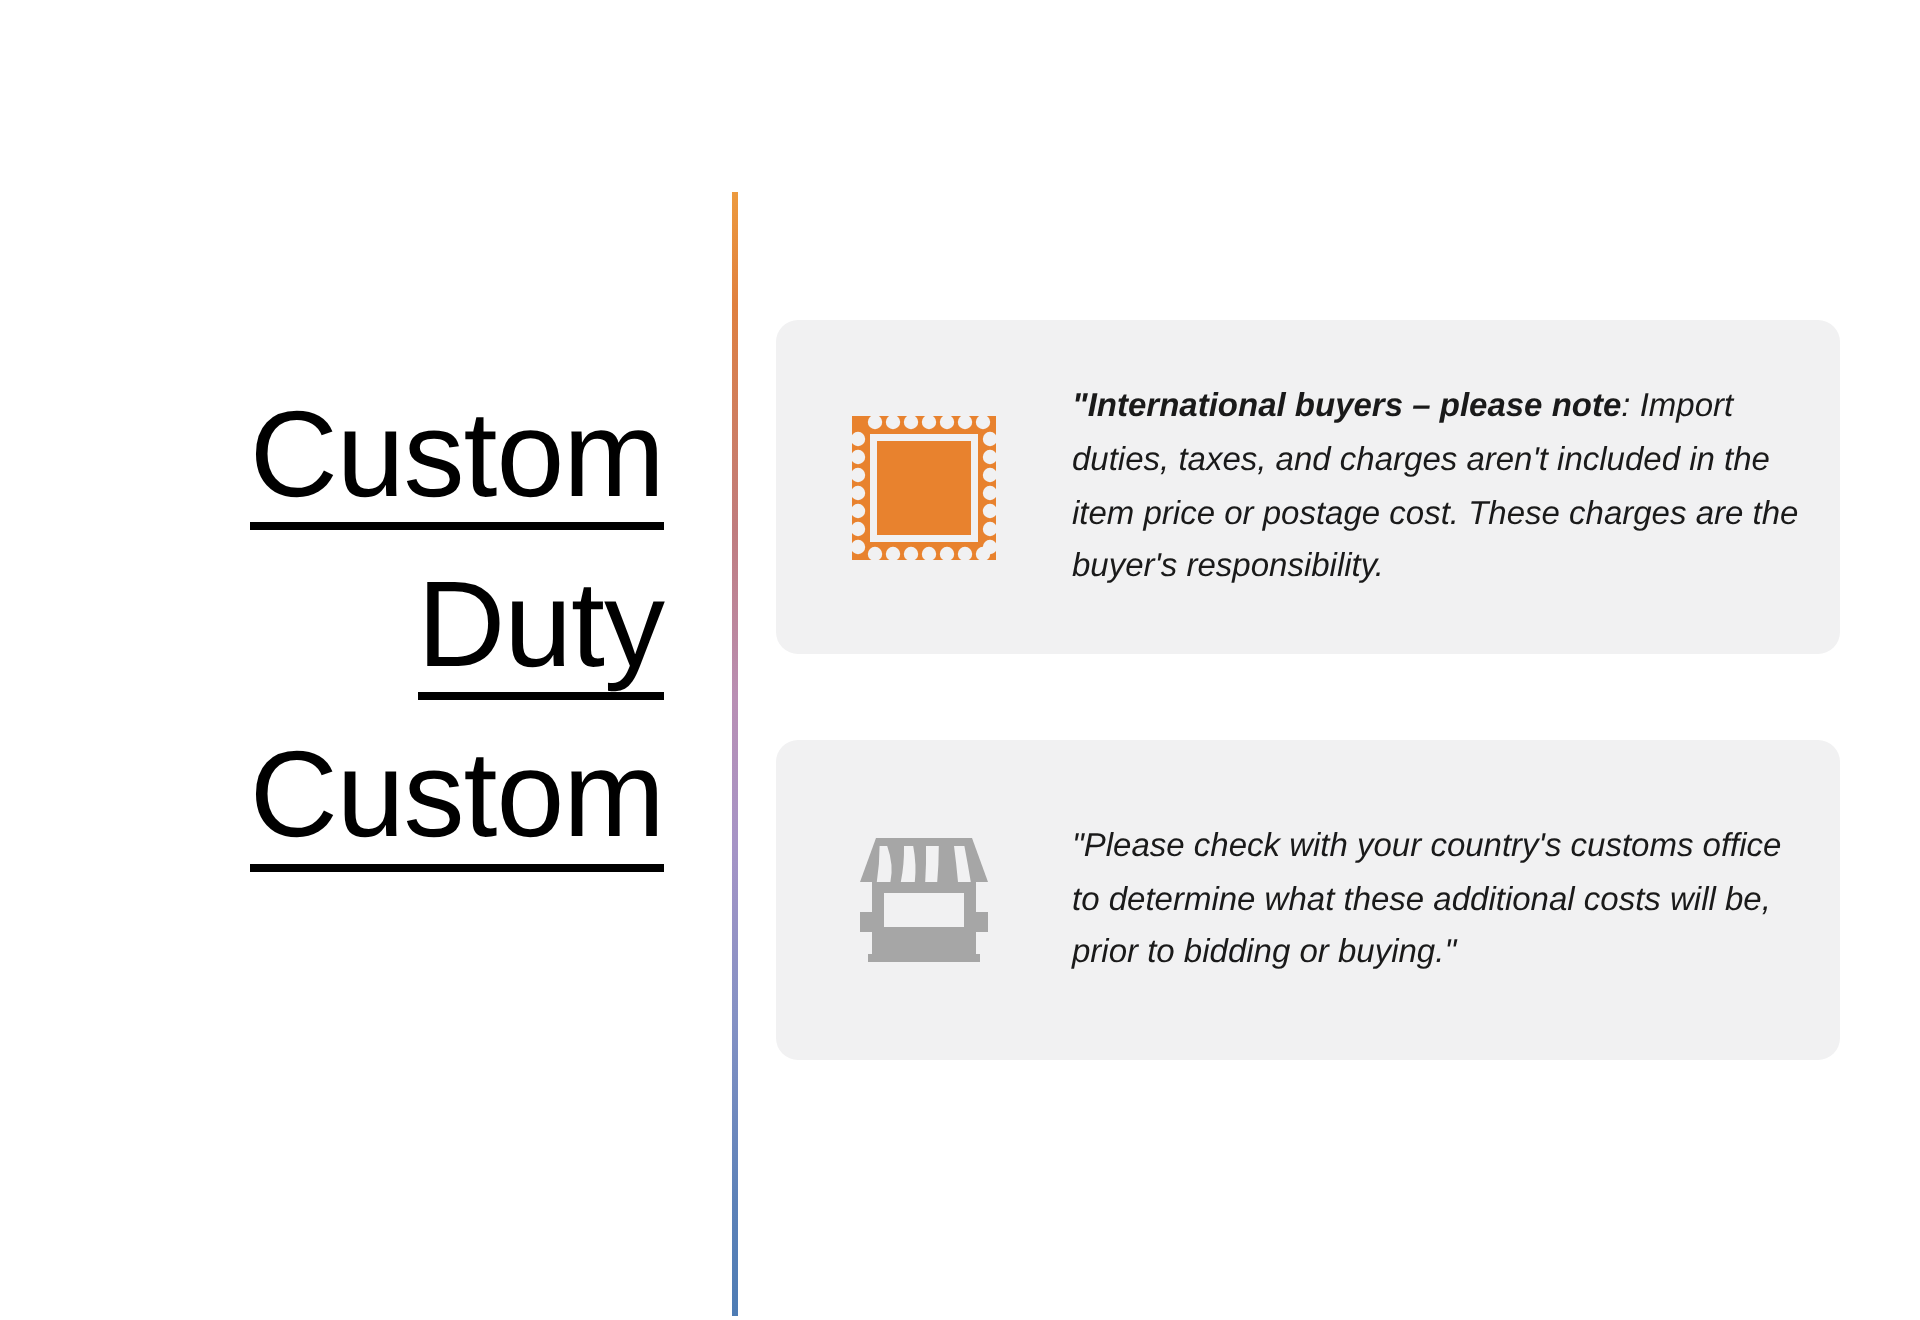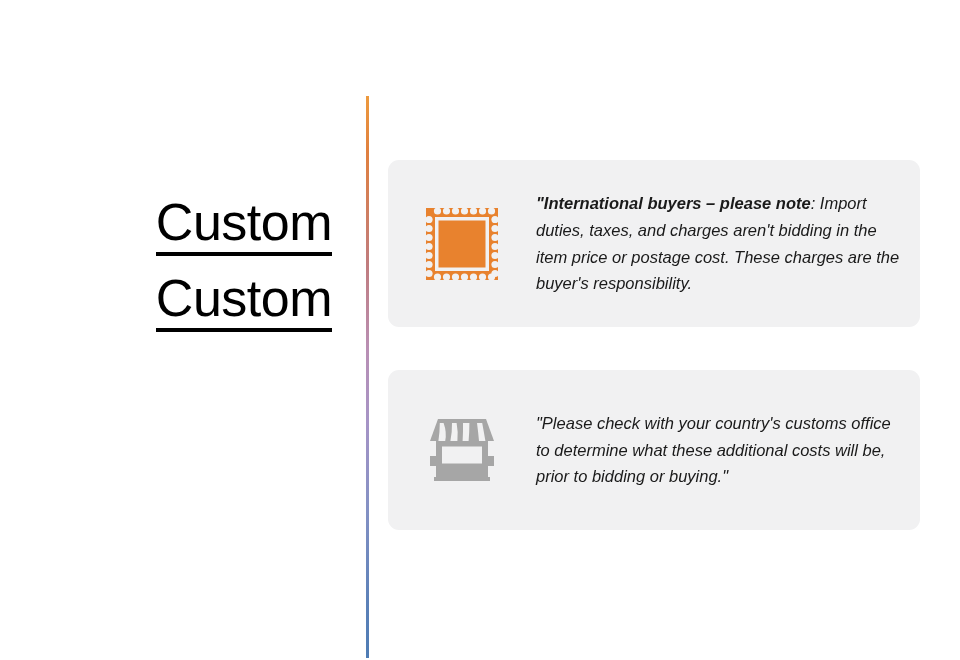--- a/index.html
+++ b/index.html
@@ -24,21 +24,21 @@
   
   .title-block {
     position: absolute;
     left: 0px;
     top: 196px;
     width: 332px;
     text-align: right;
   }
   .title-line {
     font-family: "Liberation Sans", sans-serif;
-    font-size: 52px;
+    font-size: 61px;
     line-height: 1.02;
     font-weight: 400;
     color: #000000;
     letter-spacing: -0.5px;
     white-space: nowrap;
     display: block;
     margin-bottom: 16px;
   }
   .title-line .tx {
     display: inline-block;
@@ -99,20 +99,21 @@
     font-style: italic;
   }
 </style>
 </head>
 <body>
 
 <div class="slide">
 
   <div class="title-block">
     <span class="title-line"><span class="tx">Custom</span></span>
+    <span class="title-line"><span class="tx">Duty</span></span>
     <span class="title-line"><span class="tx">Custom</span></span>
   </div>
 
   <div class="divider"></div>
 
   <div class="card" id="card-1">
     <div class="card-icon">
       <svg width="74" height="74" viewBox="0 0 74 74" aria-hidden="true">
         <defs>
           <mask id="perf-mask">
@@ -152,21 +153,21 @@
 
             <rect x="10" y="10" width="54" height="54" fill="#000"></rect>
           </mask>
         </defs>
 
         <rect x="1" y="1" width="72" height="72" fill="#E8822E" mask="url(#perf-mask)"></rect>
 
         <rect x="13.5" y="13.5" width="47" height="47" fill="#E8822E"></rect>
       </svg>
     </div>
-    <div class="card-text"><b>"International buyers – please note</b><span>: Import duties, taxes, and charges aren't bidding in the item price or postage cost. These charges are the buyer's responsibility.</span></div>
+    <div class="card-text"><b>"International buyers – please note</b><span>: Import duties, taxes, and charges aren't included in the item price or postage cost. These charges are the buyer's responsibility.</span></div>
   </div>
 
   <div class="card" id="card-2">
     <div class="card-icon">
       <svg width="76" height="70" viewBox="0 0 76 70" aria-hidden="true">
 
         <path d="M14 4 H62 L70 26 H6 Z" fill="#A6A6A6"></path>
 
         <path d="M19.6 8 q3.4 9.5 1.6 18 H14.4 q1.4 -9 1.4 -18 Z" fill="#F1F1F2"></path>
         <path d="M32.6 8 q1.8 9.5 0.8 18 H26.4 q1.8 -9 1.6 -18 Z" fill="#F1F1F2"></path>

